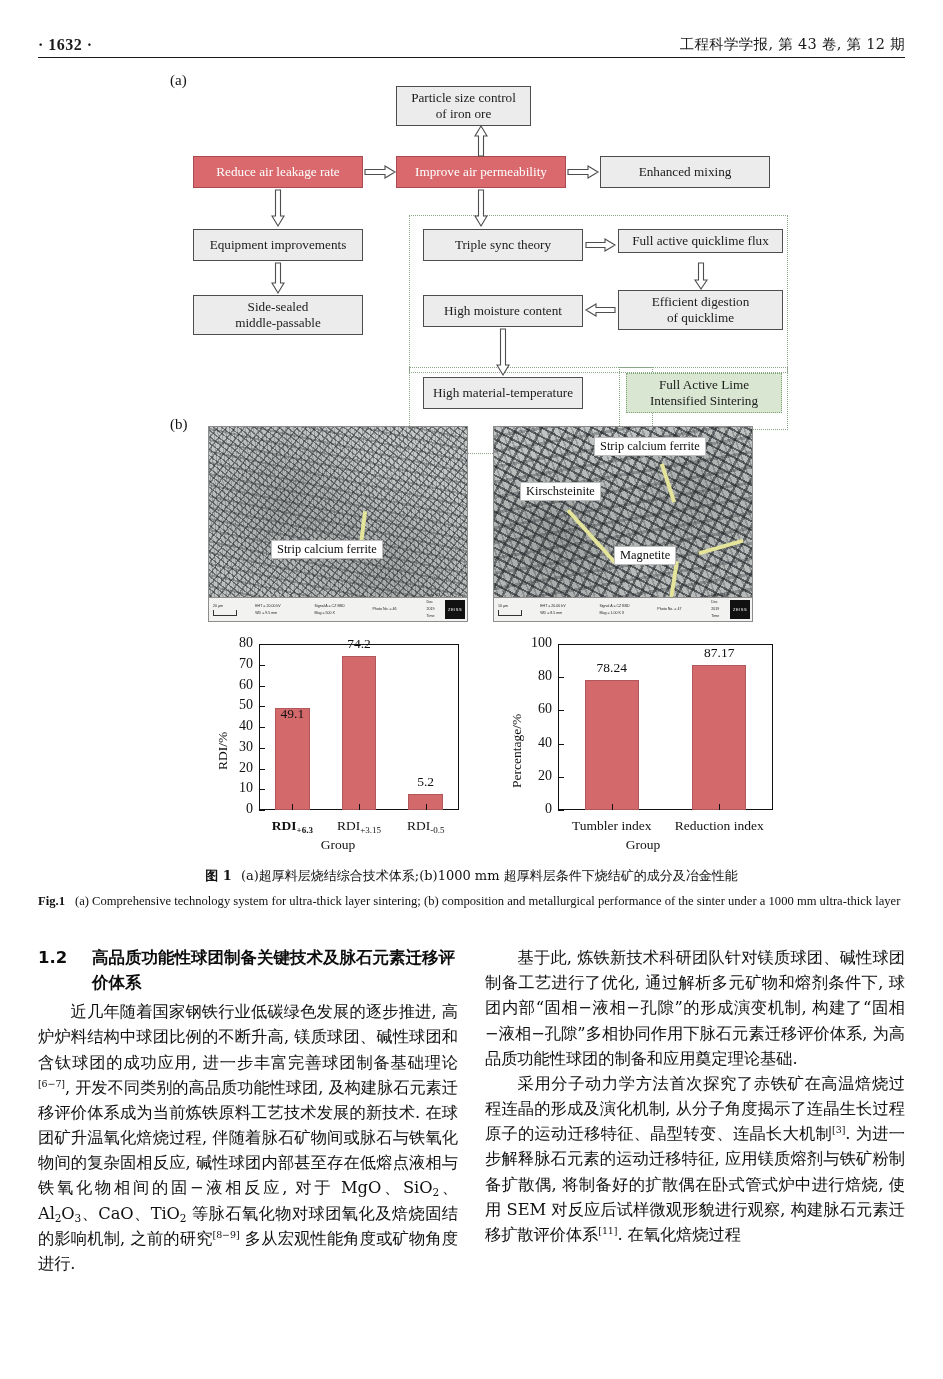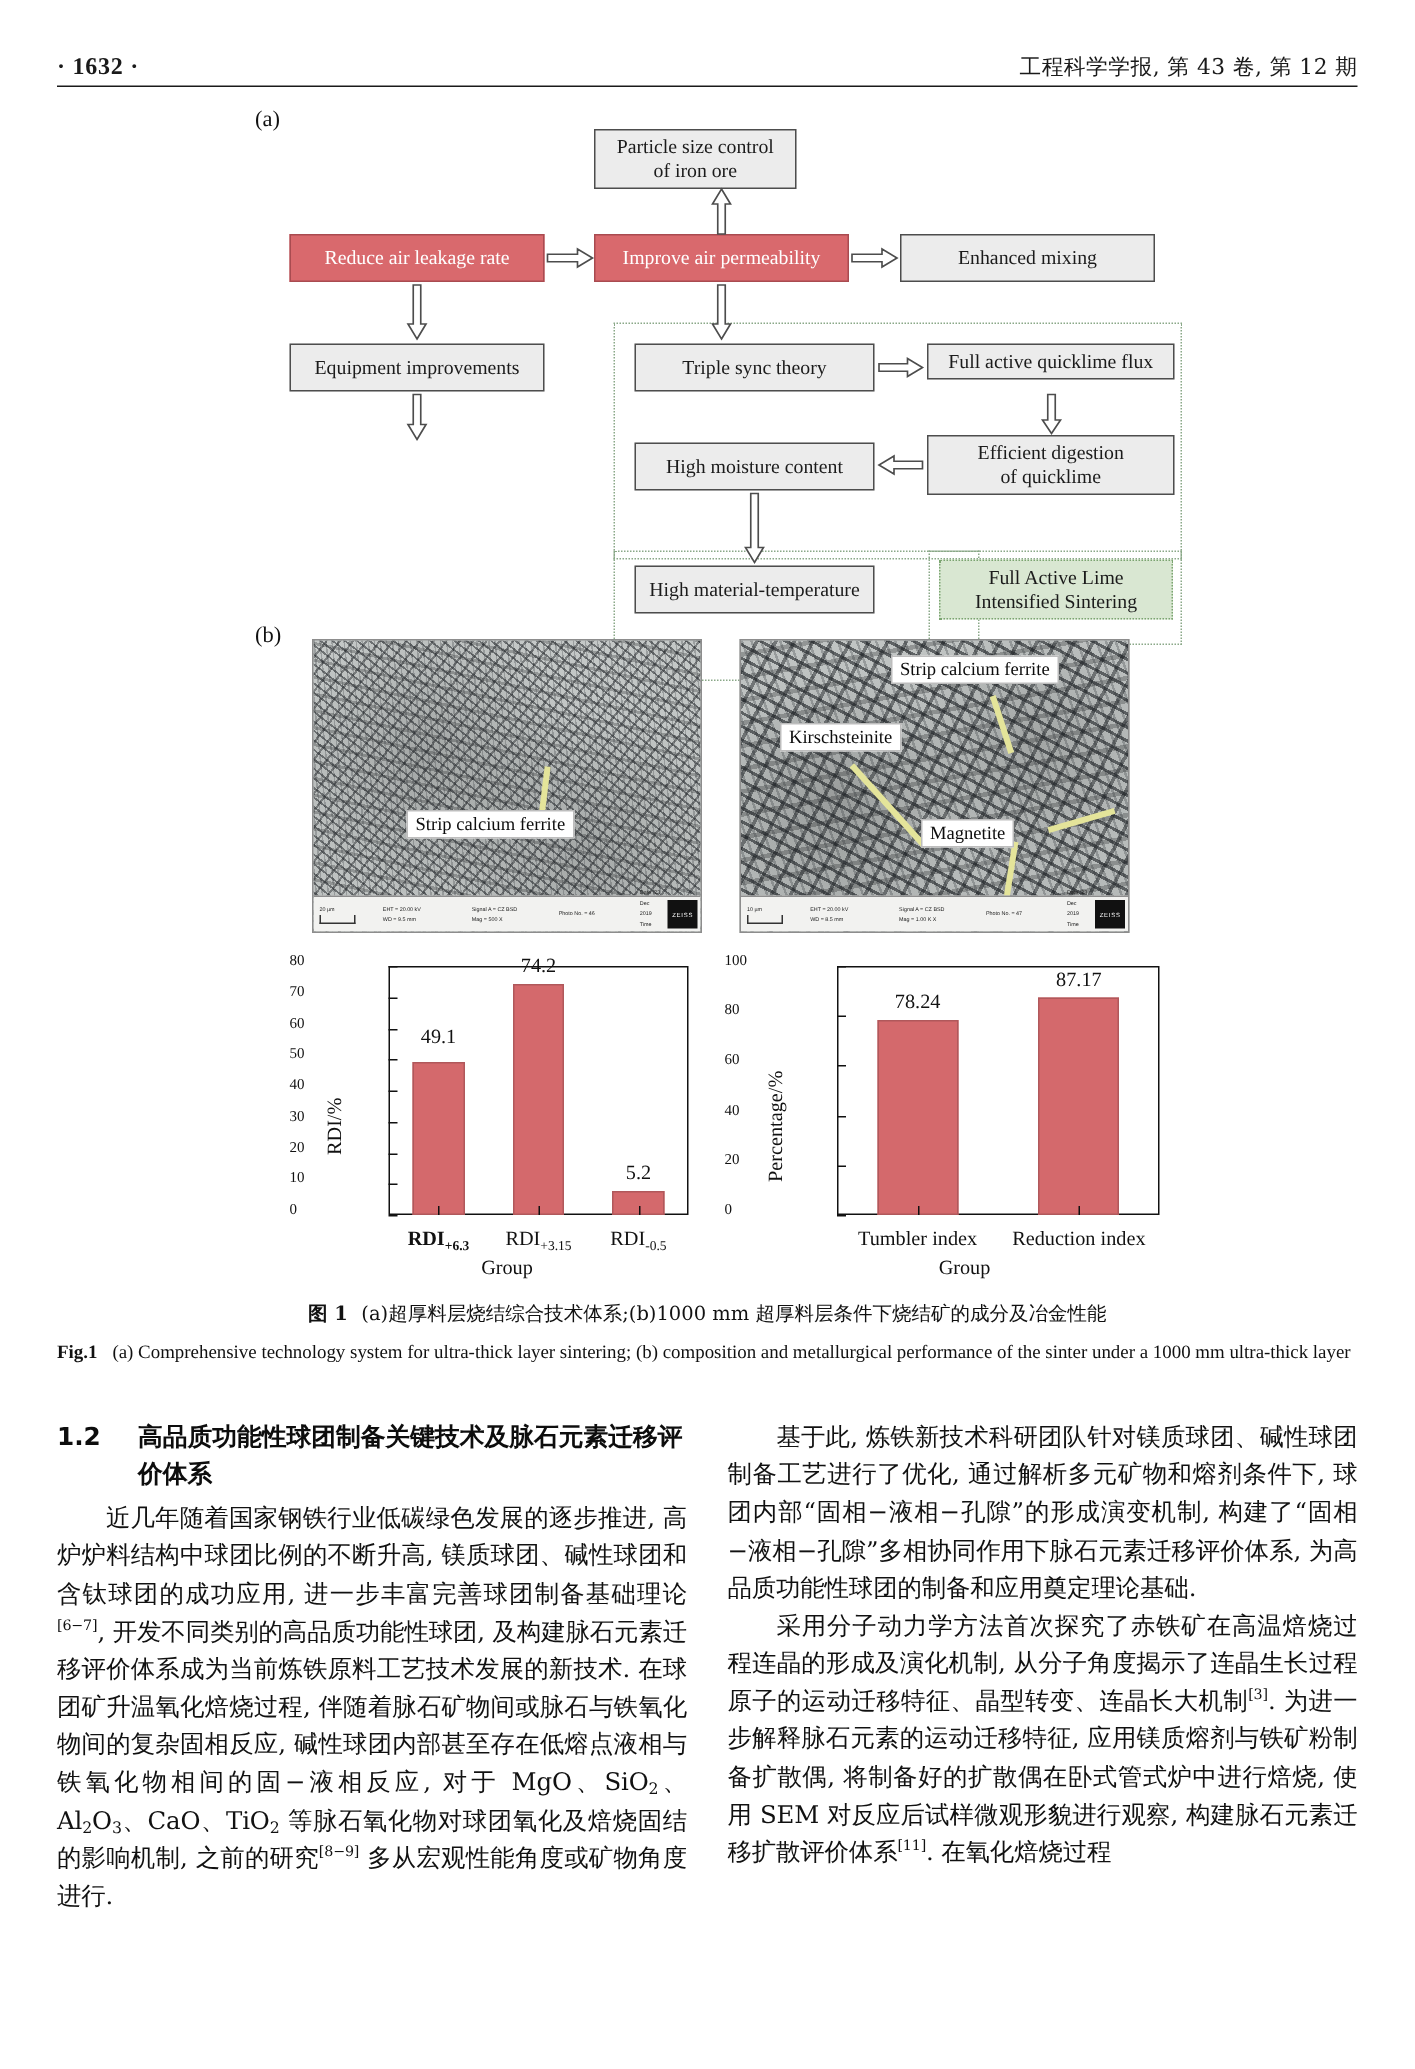--- a/index.html
+++ b/index.html
@@ -193,22 +193,23 @@
     position: absolute;
     font-family: "Liberation Serif", serif;
     font-size: 13.5px;
     color: #111;
     text-align: center;
     white-space: nowrap;
   }
   .chart .ytick {
     position: absolute;
     font-family: "Liberation Serif", serif;
-    font-size: 10px;
-    color: #111;
+    font-size: 14px;
+    color: #111;
+    text-align: right;
     white-space: nowrap;
   }
   .chart .ytick-mark {
     position: absolute;
     height: 0;
     border-top: 1.2px solid #111;
     width: 6px;
   }
   .chart .xtick-mark {
     position: absolute;
@@ -363,20 +364,24 @@
     </div>
 
     <div class="node red" style="left:228px; top:82px; width:170px; height:32px;">
       <span>Improve air permeability</span>
     </div>
 
     <div class="node dark-border" style="left:25px; top:155px; width:170px; height:32px;">
       <span>Equipment improvements</span>
     </div>
 
+    <div class="node dark-border" style="left:25px; top:221px; width:170px; height:40px; flex-direction:column;">
+      <span>Side-sealed</span>
+      <span>middle-passable</span>
+    </div>
 
     <div class="node dark-border" style="left:255px; top:155px; width:160px; height:32px;">
       <span>Triple sync theory</span>
     </div>
 
     <div class="node dark-border" style="left:450px; top:155px; width:165px; height:24px;">
       <span>Full active quicklime flux</span>
     </div>
 
     <div class="node dark-border" style="left:255px; top:221px; width:160px; height:32px;">
@@ -546,21 +551,21 @@
       <div class="ytick-mark" style="left: 66px; top: 87px;"></div>
       <div class="ytick" style="width: 60px; left: 0px; top: 78px;">40</div>
       <div class="ytick-mark" style="left: 66px; top: 66.25px;"></div>
       <div class="ytick" style="width: 60px; left: 0px; top: 57.25px;">50</div>
       <div class="ytick-mark" style="left: 66px; top: 45.5px;"></div>
       <div class="ytick" style="width: 60px; left: 0px; top: 36.5px;">60</div>
       <div class="ytick-mark" style="left: 66px; top: 24.75px;"></div>
       <div class="ytick" style="width: 60px; left: 0px; top: 15.75px;">70</div>
       <div class="ytick-mark" style="left: 66px; top: 4px;"></div>
       <div class="ytick" style="width: 60px; left: 0px; top: -5px;">80</div>
-      <div class="bar-value" style="left: 54.3333px; width: 90px; top: 43px;">49.1</div>
+      <div class="bar-value" style="left: 54.3333px; width: 90px; top: 66px;">49.1</div>
       <div class="xtick-mark" style="left: 99.3333px; top: 164px;"></div>
       <div class="xlabel-item" style="left: 39.3333px; width: 120px; top: 178px; font-weight: bold;"><span>RDI</span><sub>+6.3</sub></div>
       <div class="bar-value" style="left: 121px; width: 90px; top: -3.965px;">74.2</div>
       <div class="xtick-mark" style="left: 166px; top: 164px;"></div>
       <div class="xlabel-item" style="left: 106px; width: 120px; top: 178px;"><span>RDI</span><sub>+3.15</sub></div>
       <div class="bar-value" style="left: 187.667px; width: 90px; top: 134.438px;">5.2</div>
       <div class="xtick-mark" style="left: 232.667px; top: 164px;"></div>
       <div class="xlabel-item" style="left: 172.667px; width: 120px; top: 178px;"><span>RDI</span><sub>-0.5</sub></div>
     </div>
 

